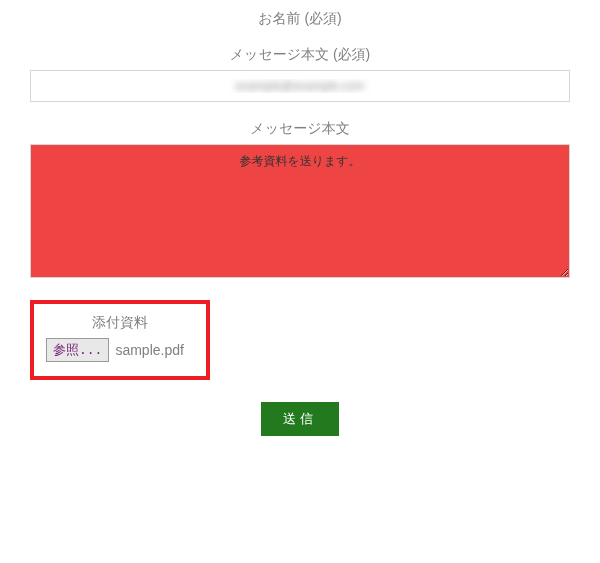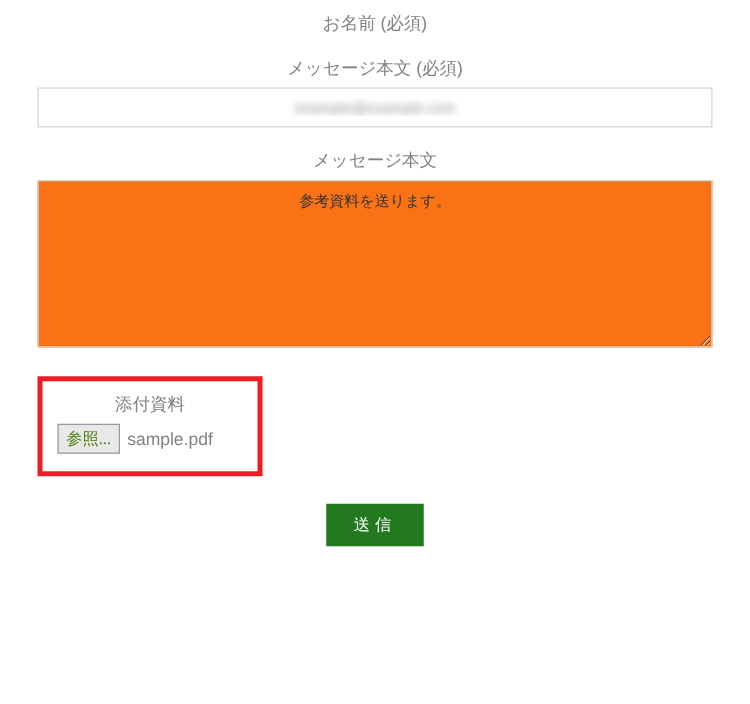--- a/index.html
+++ b/index.html
@@ -39,21 +39,21 @@
     }
     .textarea {
       width: 100%;
       height: 134px;
       border: 1px solid #d5d5d5;
       padding: 8px;
       font-size: 12px;
       color: #333333;
       font-family: inherit;
       resize: vertical;
-      background: #f97316;
+      background: #ef4444;
     }
     .attachment-box {
       border: 4px solid #ee1c25;
       padding: 10px 12px 14px 12px;
       width: 180px;
       margin-bottom: 22px;
     }
     .attachment-label {
       font-size: 14px;
       color: #808080;
@@ -63,22 +63,22 @@
     .file-row {
       display: flex;
       align-items: center;
       gap: 6px;
     }
     .browse-button {
       background: #e8e8e8;
       border: 1px solid #9a9a9a;
       padding: 2px 6px;
       font-size: 13px;
-      color: #4d7c0f;
-      font-family: Liberation Serif, serif;
+      color: #701a75;
+      font-family: Liberation Mono, monospace;
       cursor: pointer;
     }
     .file-name {
       font-size: 14px;
       color: #808080;
     }
     .submit-button {
       background: #237a1e;
       color: #ffffff;
       border: none;

